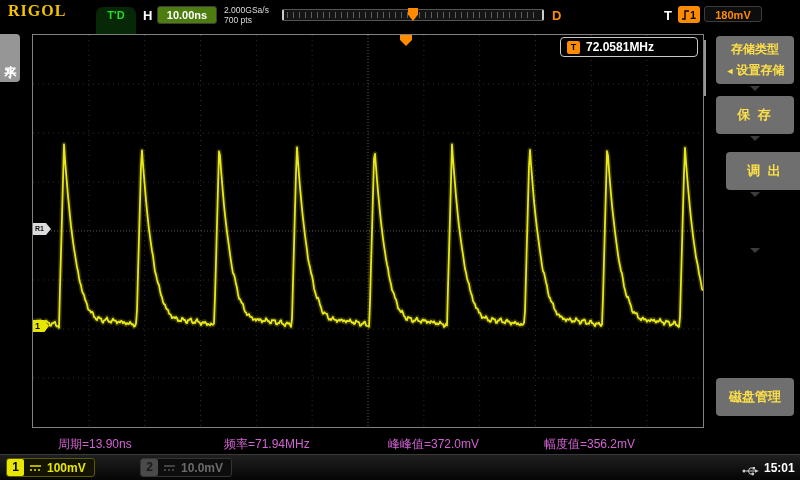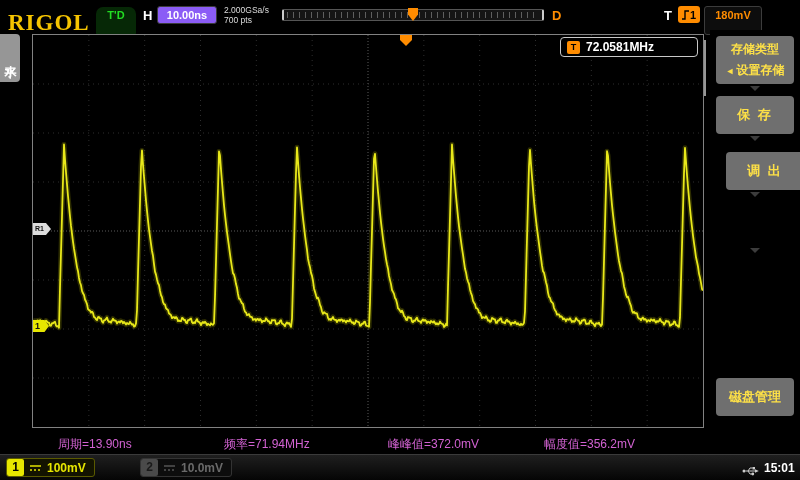--- a/index.html
+++ b/index.html
@@ -2,33 +2,33 @@
 <html><head>
 <meta charset="utf-8">
 <style>
   * { margin:0; padding:0; box-sizing:border-box; }
   html,body { background:#000; }
   body { font-family:"Liberation Sans", sans-serif; }
   .screen { position:relative; width:800px; height:480px; background:#000; overflow:hidden; }
 
   
   .topbar { position:absolute; left:0; top:0; width:800px; height:30px; background:#000; }
-  .logo { position:absolute; left:8px; top:2px; font-family:"Liberation Serif", serif; font-weight:bold; font-size:23px; color:#f5c400; letter-spacing:1px;margin-top:8px; }
+  .logo { position:absolute; left:8px; top:2px; font-family:"Liberation Serif", serif; font-weight:bold; font-size:16px; color:#f5c400; letter-spacing:1px; }
   .trigstat { position:absolute; left:96px; top:7px; width:40px; height:33px; background:#062806; border-radius:7px; color:#22dd22; font-size:11px; font-weight:bold; text-align:center; line-height:17px; }
   .hlabel { position:absolute; left:143px; top:8px; color:#fff; font-weight:bold; font-size:13px; }
-  .tbbox { position:absolute; left:157px; top:6px; width:60px; height:18px; background:#8b5cf6; border:1px solid #3c3c3c; border-radius:3px; color:#fff; font-size:11px; font-weight:bold; text-align:center; line-height:16px; }
+  .tbbox { position:absolute; left:157px; top:6px; width:60px; height:18px; background:#4d7c0f; border:1px solid #3c3c3c; border-radius:3px; color:#fff; font-size:11px; font-weight:bold; text-align:center; line-height:16px; }
   .srate { position:absolute; left:224px; top:5px; color:#ddd; font-size:8.5px; line-height:10px; }
   .membar { position:absolute; left:282px; top:9px; width:262px; height:12px; background:#151515; border:1px solid #555; border-left:2px solid #ccc; border-right:2px solid #ccc; border-radius:2px; }
   .membar .ticks { position:absolute; left:3px; right:3px; top:2px; bottom:2px; background:repeating-linear-gradient(90deg,#777 0,#777 1px,transparent 1px,transparent 6px); opacity:.75; }
   .memmarker { position:absolute; left:50%; top:-2px; margin-left:-5px; width:10px; height:13px; background:#ff8c00; clip-path:polygon(0 0,100% 0,100% 50%,50% 100%,0 50%); }
   .dlabel { position:absolute; left:552px; top:8px; color:#ff8c00; font-weight:bold; font-size:13px; }
   .dbox { position:absolute; left:566px; top:6px; width:92px; height:18px; background:#0d0d0d; border:1px solid #3c3c3c; border-radius:3px; color:#ff8c00; font-size:11px; font-weight:bold; text-align:center; line-height:16px; }
   .tlabel { position:absolute; left:664px; top:8px; color:#fff; font-weight:bold; font-size:13px; }
   .tsrc { position:absolute; left:678px; top:6px; width:22px; height:17px; background:#ff8c00; border-radius:3px; color:#000; font-weight:bold; font-size:11px; display:flex; align-items:center; justify-content:center; gap:1px; }
-  .tlev { position:absolute; left:704px; top:6px; width:58px; height:29px; background:#0d0d0d; border:1px solid #3c3c3c; border-radius:3px; color:#ff8c00; font-size:11px; font-weight:bold; text-align:center; line-height:16px; }
+  .tlev { position:absolute; left:704px; top:6px; width:58px; height:16px; background:#0d0d0d; border:1px solid #3c3c3c; border-radius:3px; color:#ff8c00; font-size:11px; font-weight:bold; text-align:center; line-height:16px; }
 
   
   .vtab { position:absolute; background:#969696; color:#fff; font-size:12px; font-weight:bold; display:flex; align-items:center; justify-content:center; writing-mode:vertical-rl; text-orientation:upright; letter-spacing:3px; }
   .htab { left:0; top:34px; width:20px; height:48px; border-radius:0 4px 4px 0; }
   .stab { left:686px; top:40px; width:20px; height:56px; border-radius:4px 0 0 4px; }
 
   
   .plot { position:absolute; left:32px; top:34px; width:672px; height:394px; border:1px solid #828282; background:#000; }
   .plot svg { display:block; }
   .marker-tag { position:absolute; left:0px; height:12px; clip-path:polygon(0 0,72% 0,100% 50%,72% 100%,0 100%); color:#111; font-weight:bold; text-align:left; padding-left:2px; line-height:12px; }

